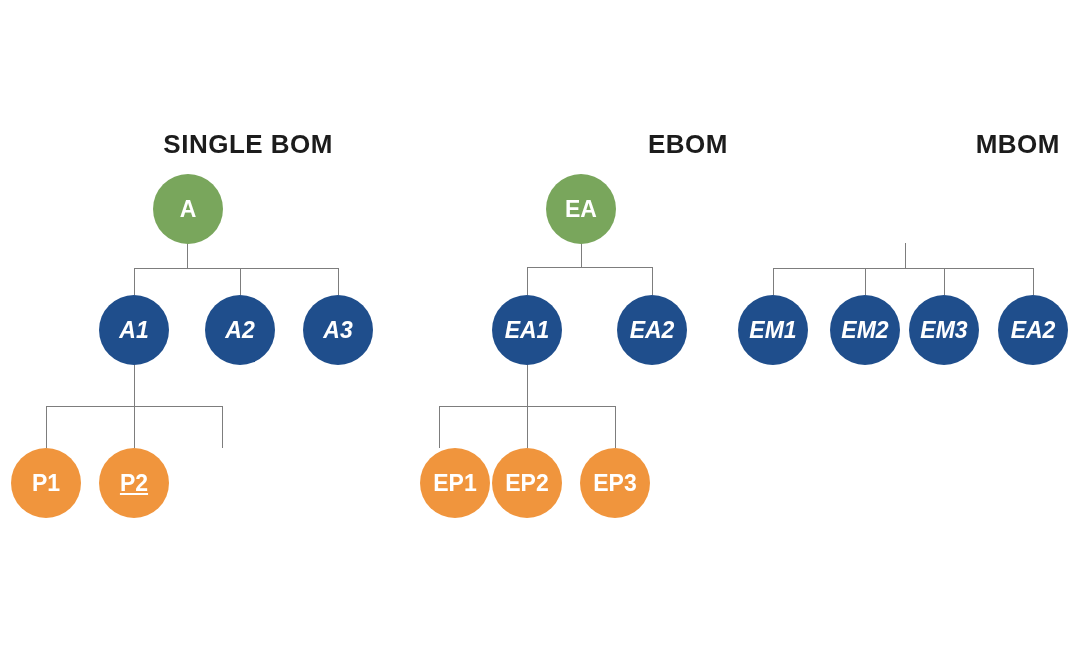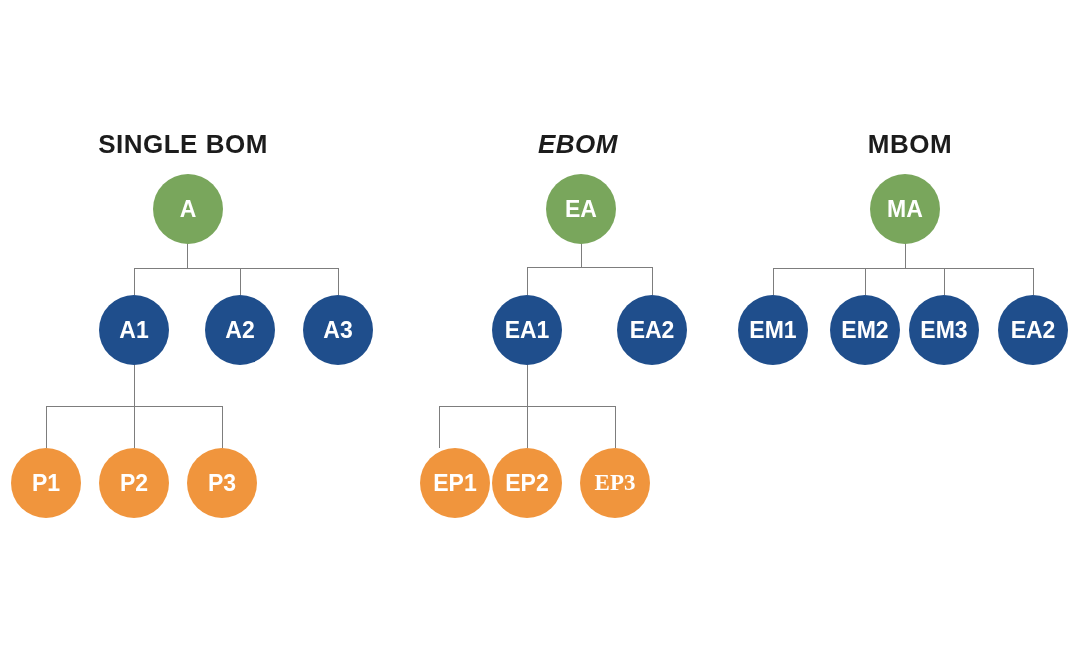--- a/index.html
+++ b/index.html
@@ -17,41 +17,41 @@
   }
   .tree {
     position: absolute;
     inset: 0;
   }
   .tree-title {
     position: absolute;
     width: 300px;
     height: 32px;
     line-height: 32px;
-    text-align: center;
+    text-align: right;
     font-size: 26px;
     font-weight: bold;
     letter-spacing: 0.5px;
     color: var(--title-text, #1c1c1c);
   }
   .node {
     position: absolute;
     width: 70px;
     height: 70px;
     border-radius: 50%;
     display: flex;
     align-items: center;
     justify-content: center;
     font-size: 23px;
     font-weight: bold;
     color: var(--node-text, #ffffff);
     z-index: 2;
   }
   .node.root     { background: var(--root-fill, #79A65C); }
-  .node.assembly { background: var(--assembly-fill, #1F4E8C); }
+  .node.assembly { background: var(--assembly-fill, #1F4E8C); font-style: italic; }
   .node.part     { background: var(--part-fill, #F0953D); }
   .line {
     position: absolute;
     background: var(--connector, #7d7d7d);
     z-index: 1;
   }
   .line.v { width: 1px; }
   .line.h { height: 1px; }
 </style>
 </head>
@@ -72,56 +72,54 @@
     <div class="line h" style="left:46px; top:406px; width:177px;"></div>
     <div class="line v" style="left:46px; top:406px; height:42px;"></div>
     <div class="line v" style="left:134px; top:406px; height:42px;"></div>
     <div class="line v" style="left:222px; top:406px; height:42px;"></div>
 
     <div class="node root" style="left:153px; top:174px;">A</div>
     <div class="node assembly" style="left:99px; top:295px;">A1</div>
     <div class="node assembly" style="left:205px; top:295px;">A2</div>
     <div class="node assembly" style="left:303px; top:295px;">A3</div>
     <div class="node part" style="left:11px; top:448px;">P1</div>
-    <div class="node part" style="left:99px; top:448px;">P2</div>
-    <div class="node part" style="left:187px; top:448px;">P3</div>
+    <div class="node part" style="left:99px; top:448px;text-decoration:underline;">P2</div>
   </div>
 
   <div class="tree">
-    <div class="tree-title" style="left:428px; top:128px;font-style:italic;">EBOM</div>
+    <div class="tree-title" style="left:428px; top:128px;">EBOM</div>
 
     <div class="line v" style="left:581px; top:243px; height:24px;"></div>
     <div class="line h" style="left:527px; top:267px; width:126px;"></div>
     <div class="line v" style="left:527px; top:267px; height:28px;"></div>
     <div class="line v" style="left:652px; top:267px; height:28px;"></div>
 
     <div class="line v" style="left:527px; top:364px; height:42px;"></div>
     <div class="line h" style="left:439px; top:406px; width:177px;"></div>
     <div class="line v" style="left:439px; top:406px; height:42px;"></div>
     <div class="line v" style="left:527px; top:406px; height:42px;"></div>
     <div class="line v" style="left:615px; top:406px; height:42px;"></div>
 
     <div class="node root" style="left:546px; top:174px;">EA</div>
     <div class="node assembly" style="left:492px; top:295px;text-align:right;">EA1</div>
     <div class="node assembly" style="left:617px; top:295px;">EA2</div>
     <div class="node part" style="left:420px; top:448px;">EP1</div>
     <div class="node part" style="left:492px; top:448px;">EP2</div>
-    <div class="node part" style="left:580px; top:448px;font-family:Liberation Serif, serif;">EP3</div>
+    <div class="node part" style="left:580px; top:448px;">EP3</div>
   </div>
 
   <div class="tree">
     <div class="tree-title" style="left:760px; top:128px;">MBOM</div>
 
     <div class="line v" style="left:905px; top:243px; height:25px;"></div>
     <div class="line h" style="left:773px; top:268px; width:261px;"></div>
     <div class="line v" style="left:773px; top:268px; height:27px;"></div>
     <div class="line v" style="left:865px; top:268px; height:27px;"></div>
     <div class="line v" style="left:944px; top:268px; height:27px;"></div>
     <div class="line v" style="left:1033px; top:268px; height:27px;"></div>
 
-    <div class="node root" style="left:870px; top:174px;">MA</div>
     <div class="node assembly" style="left:738px; top:295px;">EM1</div>
     <div class="node assembly" style="left:830px; top:295px;text-align:center;">EM2</div>
     <div class="node assembly" style="left:909px; top:295px;text-align:center;">EM3</div>
     <div class="node assembly" style="left:998px; top:295px;">EA2</div>
   </div>
 
 </div>
 
 </body></html>

